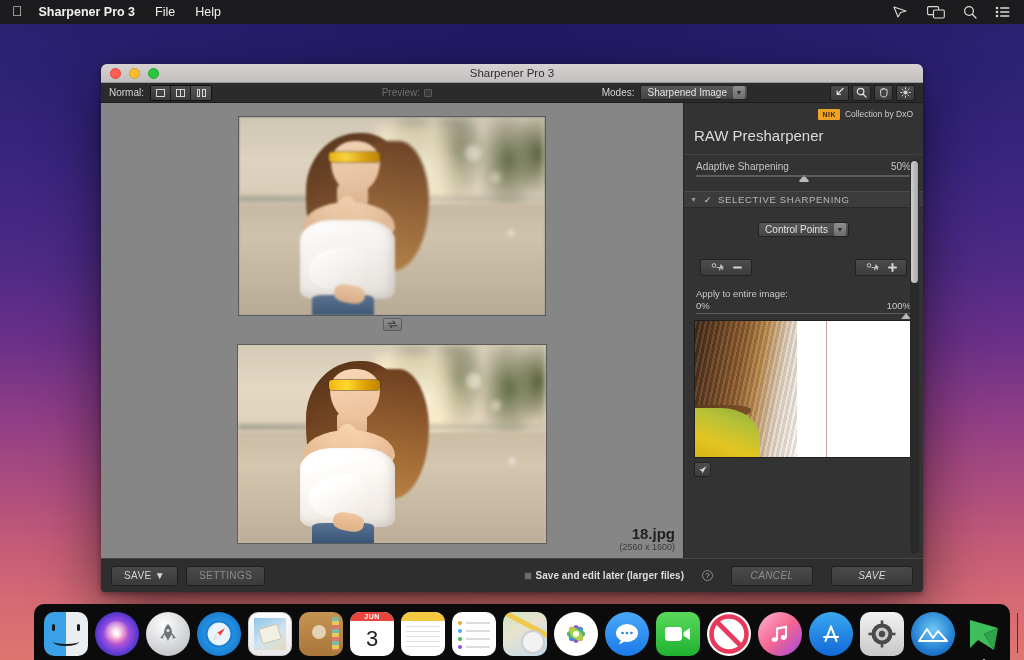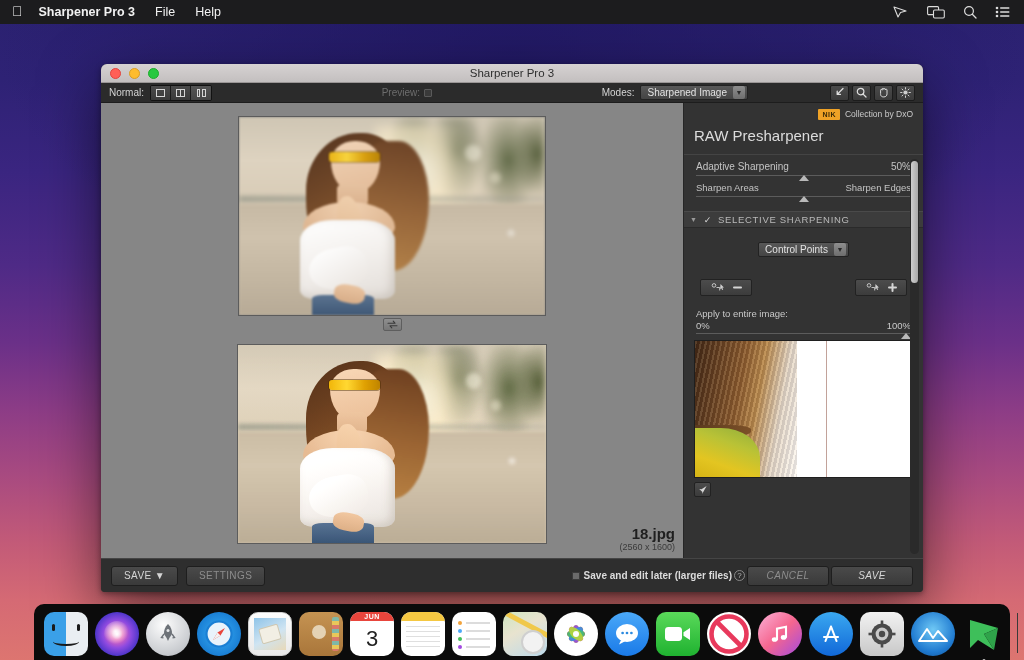--- a/index.html
+++ b/index.html
@@ -338,21 +338,21 @@
     display:flex; align-items:center; padding:0 10px; gap:8px;
   }
   .btn {
     height:20px; padding:0 12px; border-radius:3px;
     background:linear-gradient(#4a4a4a,#3a3a3a); border:1px solid #1e1e1e;
     color:#d6d6d6; font-size:10px; display:flex; align-items:center; justify-content:center;
     letter-spacing:.4px;
   }
   .btn.dim { color:#8d8d8d; }
   .btn.wide { min-width:82px;font-style:italic; }
-  .bb-right { margin-left:auto; display:flex; align-items:center; gap:2px; }
+  .bb-right { margin-left:auto; display:flex; align-items:center; gap:18px; }
   .save-chk-lbl { font-size:10px; color:#dcdcdc; font-weight:bold; }
   .chk-box2 { width:8px;height:8px;background:#6b6b6b;border:1px solid #3a3a3a; display:inline-block; vertical-align:-1px; margin-right:4px;}
   .qmark {
     width:11px;height:11px;border-radius:50%;border:1px solid #8a8a8a;color:#b5b5b5;
     font-size:8px; display:flex;align-items:center;justify-content:center;
   }
 
   
   .dock {
     position:absolute; left:34px; right:14px; bottom:0; height:56px;
@@ -597,24 +597,20 @@
       <div class="scroll-area">
 
         <div class="row">
           <div class="label-row">
             <span>Adaptive Sharpening</span>
             <span>50%</span>
           </div>
           <div class="slider-track">
             <span class="slider-handle" style="left:calc(50% - 5px)"></span>
           </div>
-          <div class="dual-label">
-            <span>Sharpen Areas</span>
-            <span>Sharpen Edges</span>
-          </div>
           <div class="slider-track">
             <span class="slider-handle" style="left:calc(50% - 5px)"></span>
           </div>
         </div>
 
         <div class="sec-hdr" style="margin-top:14px">
           <span class="tri">▼</span>
           <span class="chk-on">✓</span>
           <span>SELECTIVE SHARPENING</span>
         </div>

